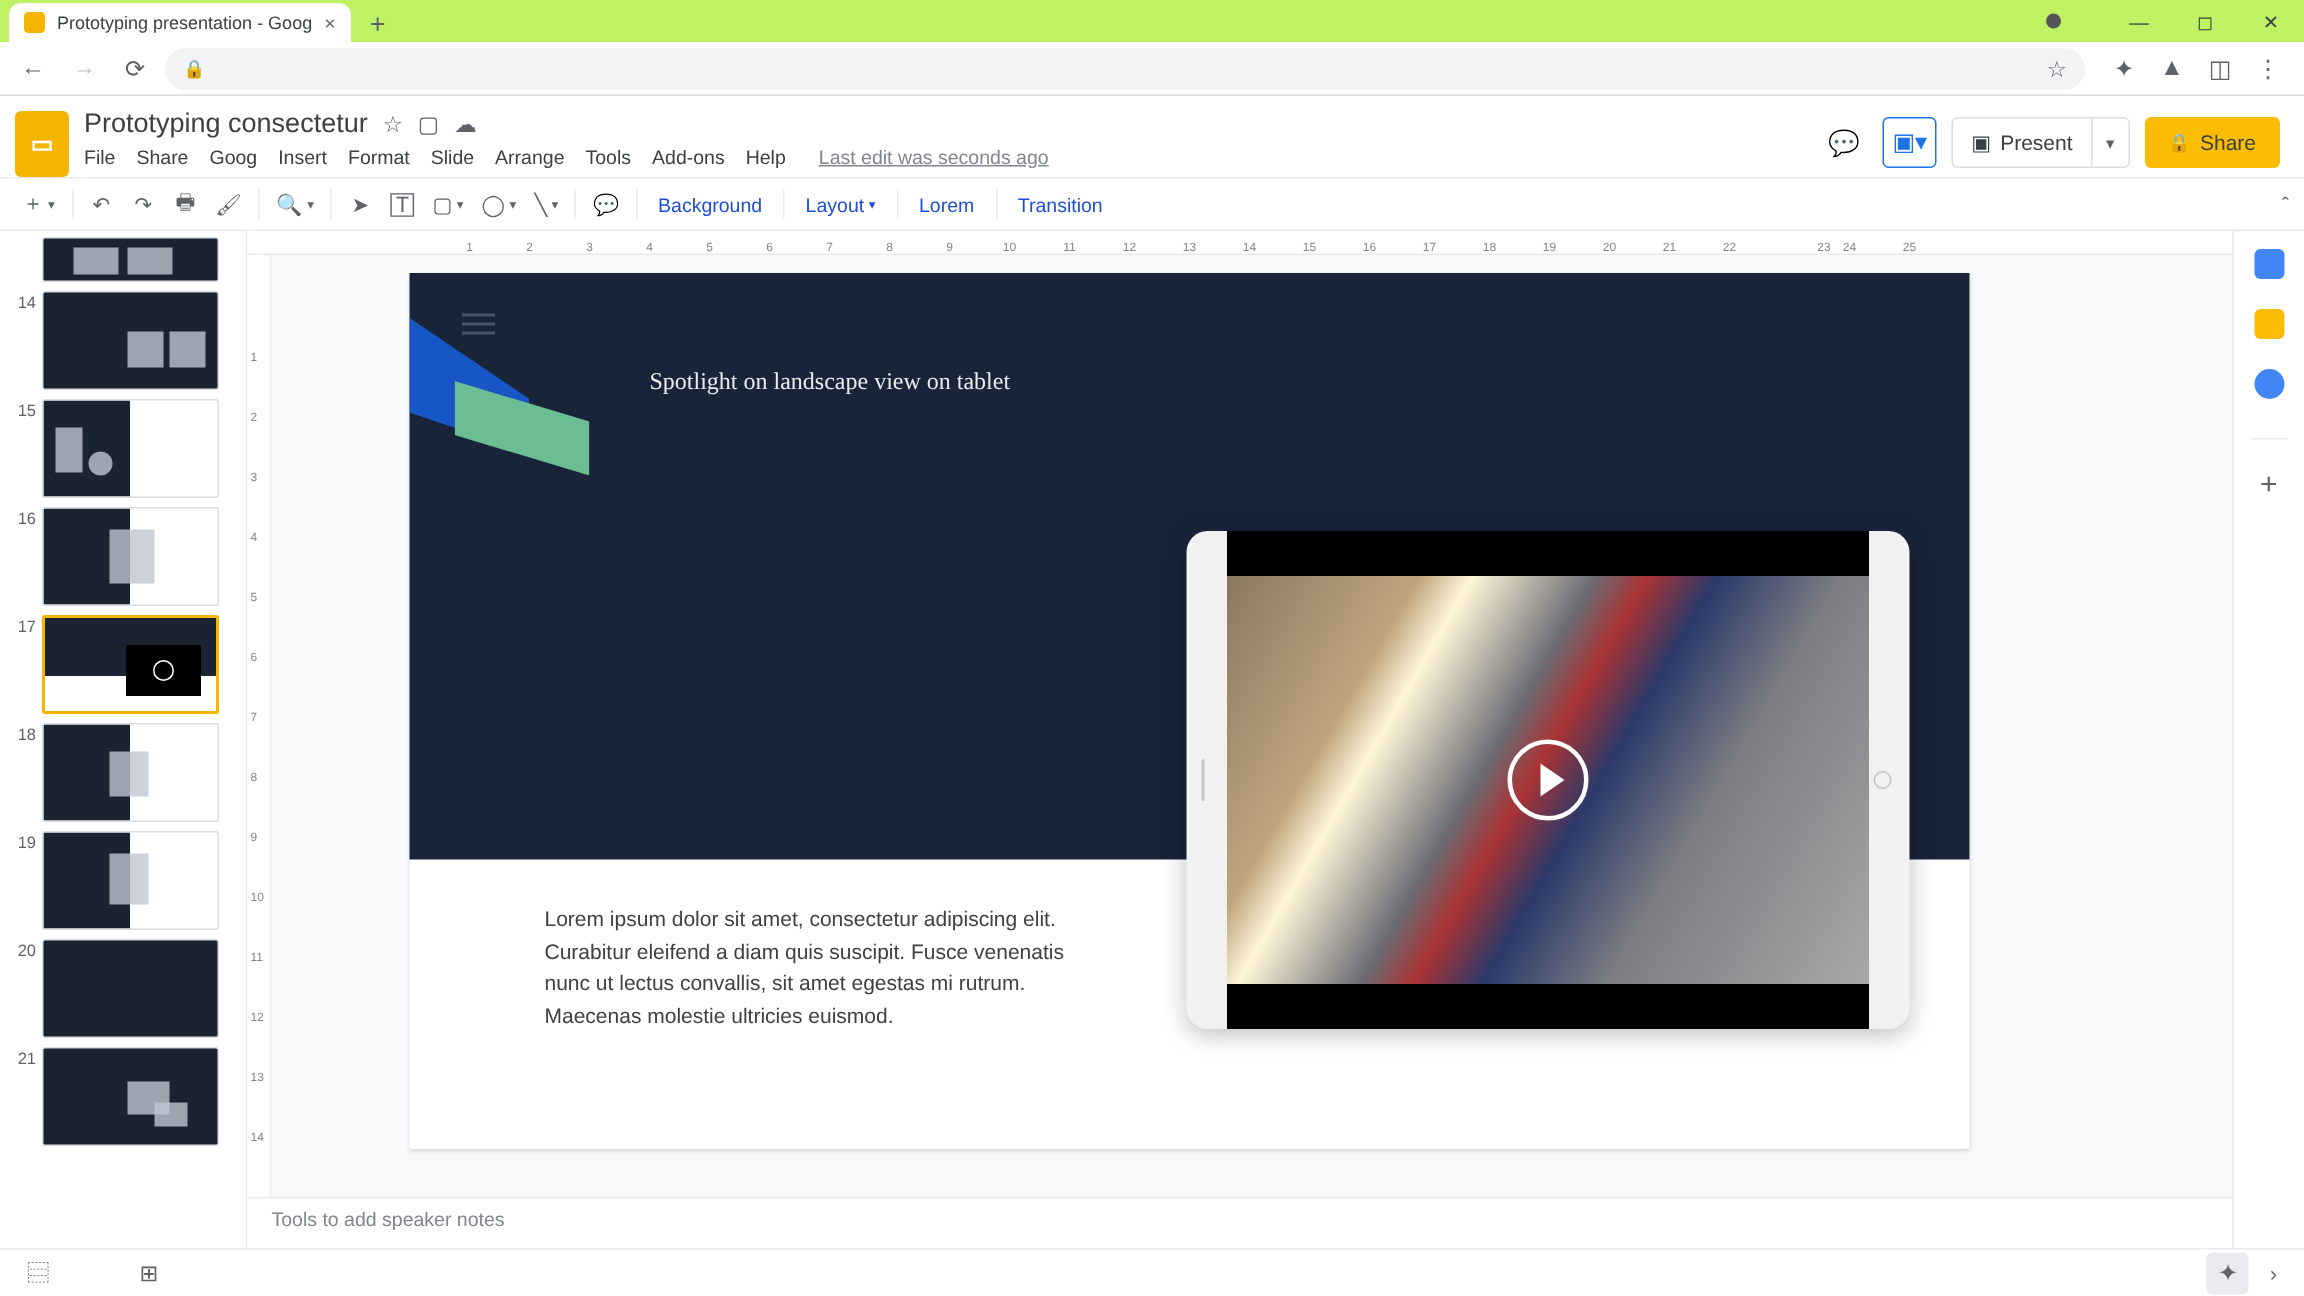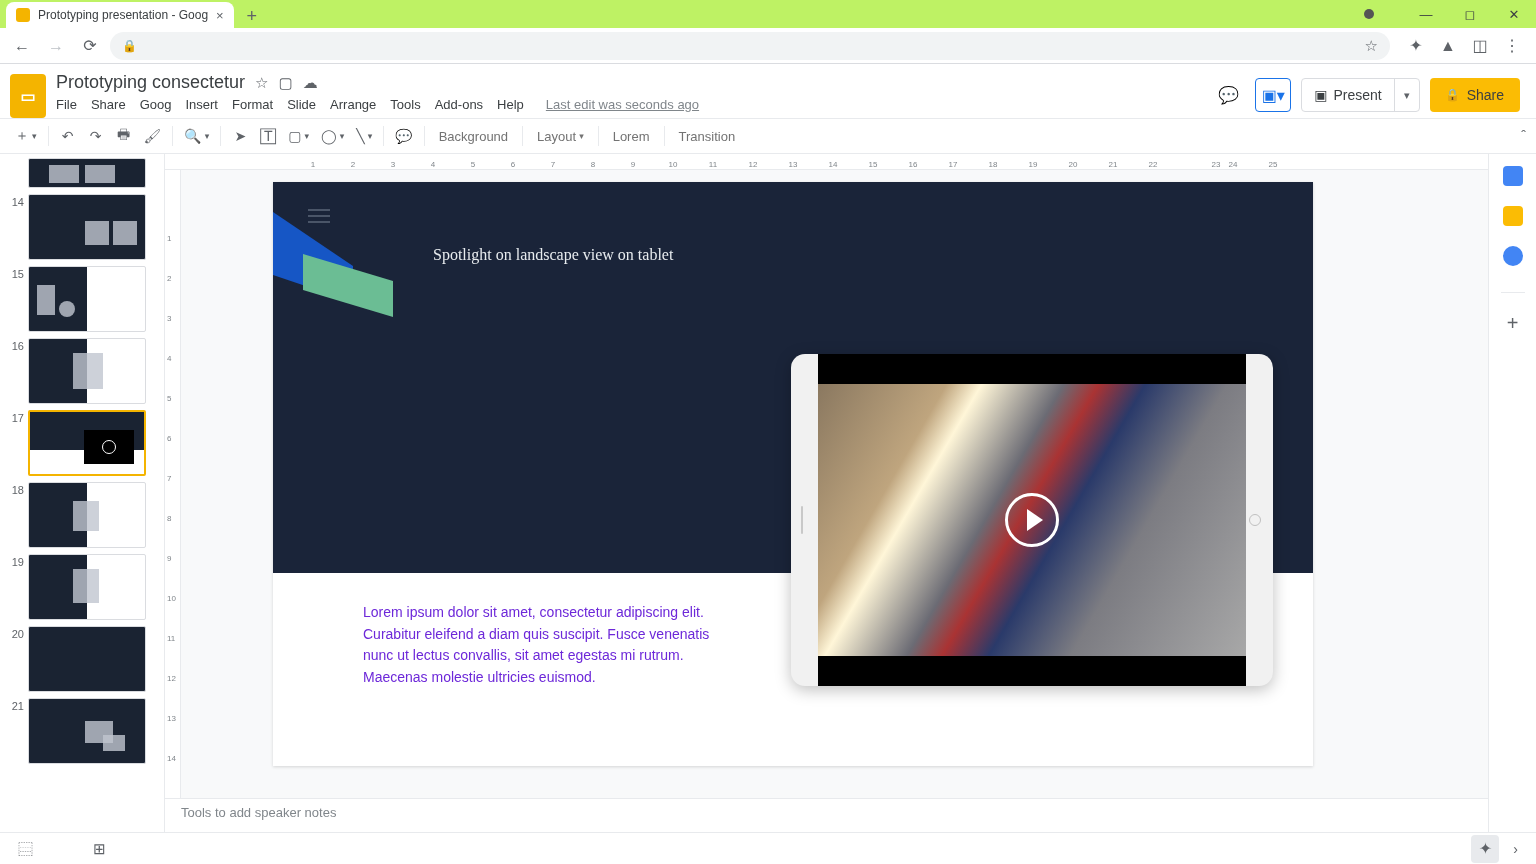--- a/index.html
+++ b/index.html
@@ -37,21 +37,21 @@
 .present-group{display:flex;align-items:center;border:1px solid #dadce0;border-radius:4px;height:34px}
 .present-btn{display:flex;align-items:center;gap:6px;padding:0 12px;font-size:14px;color:#3c4043;height:100%;border-right:1px solid #dadce0}
 .present-drop{width:24px;display:flex;align-items:center;justify-content:center;color:#5f6368;font-size:11px}
 .share-btn{background:#fbbc04;border-radius:4px;height:34px;padding:0 16px;display:flex;align-items:center;gap:6px;font-size:14px;font-weight:500;color:#3c4043}
 .share-btn .lock-ic{font-size:12px}
 .cal-btn{border:1px solid #1a73e8;border-radius:4px;width:36px;height:34px;display:flex;align-items:center;justify-content:center;color:#1a73e8;font-size:16px}
 
 .toolbar{height:36px;border-top:1px solid #e8eaed;border-bottom:1px solid #e8eaed;display:flex;align-items:center;padding:0 10px;gap:2px;font-size:13px;color:#3c4043;position:relative}
 .tb-btn{height:26px;min-width:26px;padding:0 5px;display:flex;align-items:center;justify-content:center;border-radius:3px;color:#5f6368;font-size:14px;gap:3px}
 .tb-sep{width:1px;height:20px;background:#e8eaed;margin:0 4px}
-.tb-text{padding:0 8px;font-size:13px;color:#737373;display:flex;align-items:center;gap:3px;height:26px}
+.tb-text{padding:0 8px;font-size:13px;color:#1d4ed8;display:flex;align-items:center;gap:3px;height:26px}
 .tb-collapse{margin-left:auto;font-size:14px;color:#5f6368}
 
 .workspace{flex:1;display:flex;min-height:0}
 .film-strip{width:165px;background:#fff;border-right:1px solid #e8eaed;overflow-y:auto;padding:4px 0}
 .thumb-row{display:flex;align-items:flex-start;padding:3px 6px;gap:4px}
 .thumb-num{width:18px;font-size:11px;color:#5f6368;text-align:right;padding-top:2px;position:relative}
 .thumb{width:118px;height:66px;border:1px solid #dadce0;border-radius:2px;background:#1a2332;position:relative;overflow:hidden}
 .thumb.active{border:2px solid #f4b400}
 .thumb.half-light{background:linear-gradient(to right,#1a2332 50%,#fff 50%)}
 .thumb.half-light-bottom{background:linear-gradient(to bottom,#1a2332 62%,#fff 38%)}
@@ -61,21 +61,21 @@
 .ruler-h{height:16px;background:#fff;border-bottom:1px solid #e8eaed;position:relative;font-size:8px;color:#80868b;display:flex;align-items:flex-end;padding-left:24px}
 .ruler-h span{position:absolute;transform:translateX(-50%)}
 .ruler-v{position:absolute;left:0;top:16px;bottom:0;width:16px;background:#fff;border-right:1px solid #e8eaed;font-size:8px;color:#80868b}
 .ruler-v span{position:absolute;left:2px;transform:translateY(-50%)}
 .slide-wrap{position:absolute;left:108px;top:28px;width:1040px;height:584px;background:#fff;box-shadow:0 1px 3px rgba(0,0,0,.15)}
 .slide-dark{position:absolute;left:0;top:0;width:100%;height:67%;background:#1a2439}
 .slide-accent1{position:absolute;left:0;top:30px;width:80px;height:90px;background:#1656c5;clip-path:polygon(0 0,100% 60%,100% 100%,0 70%)}
 .slide-accent2{position:absolute;left:30px;top:72px;width:90px;height:90px;background:#6bbd94;clip-path:polygon(0 0,100% 30%,100% 70%,0 40%)}
 .slide-subtitle{position:absolute;left:160px;top:64px;font-size:16px;font-family:Georgia,serif;color:#e8ecef}
 .slide-heading{position:absolute;left:90px;top:200px;font-size:33px;font-family:Georgia,serif;color:#fff;line-height:1.35;font-weight:400}
-.slide-body{position:absolute;left:90px;top:420px;width:370px;font-size:14px;color:#6d28d9;line-height:1.55}
+.slide-body{position:absolute;left:90px;top:420px;width:370px;font-size:14px;color:#404040;line-height:1.55}
 .tablet{position:absolute;right:40px;top:172px;width:482px;height:332px;background:#f1f1f1;border-radius:14px;box-shadow:0 4px 16px rgba(0,0,0,.25);display:flex;align-items:center;justify-content:center}
 .tablet::before{content:"";position:absolute;left:10px;top:50%;width:2px;height:28px;background:#c8c8c8;border-radius:2px;transform:translateY(-50%)}
 .tablet::after{content:"";position:absolute;right:12px;top:50%;width:10px;height:10px;border:1px solid #c0c0c0;border-radius:50%;transform:translateY(-50%)}
 .tablet-screen{width:428px;height:332px;background:#000;position:relative;overflow:hidden}
 .video-img{position:absolute;left:0;top:30px;right:0;bottom:30px;background:linear-gradient(120deg,#8a7860 0%,#bfa57e 22%,#fff6d8 28%,#6b6b74 42%,#a33 48%,#2a3a6a 56%,#7c7c82 70%,#a8a8a8 100%)}
 .play-btn{position:absolute;left:50%;top:50%;width:54px;height:54px;border:3px solid #fff;border-radius:50%;transform:translate(-50%,-50%);display:flex;align-items:center;justify-content:center}
 .play-btn::after{content:"";width:0;height:0;border-left:16px solid #fff;border-top:11px solid transparent;border-bottom:11px solid transparent;margin-left:5px}
 .hamburger{position:absolute;left:35px;top:27px;display:flex;flex-direction:column;gap:4px}
 .hamburger span{width:22px;height:2px;background:#4a5568}
 .side-panel{width:48px;background:#fff;border-left:1px solid #e8eaed;display:flex;flex-direction:column;align-items:center;padding:12px 0;gap:20px}

